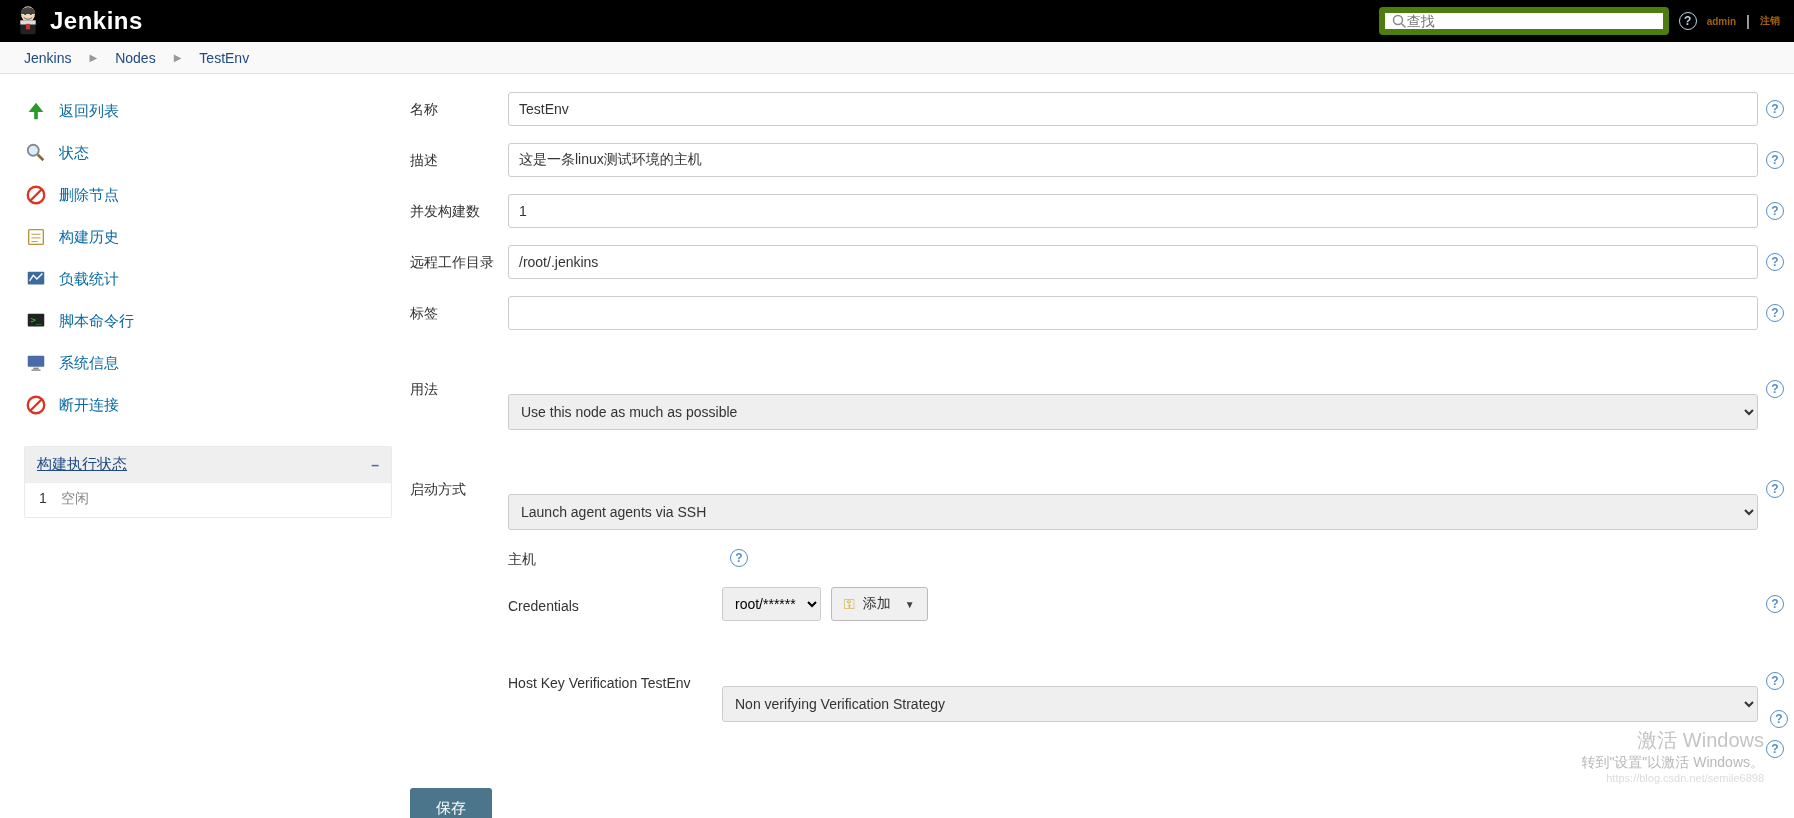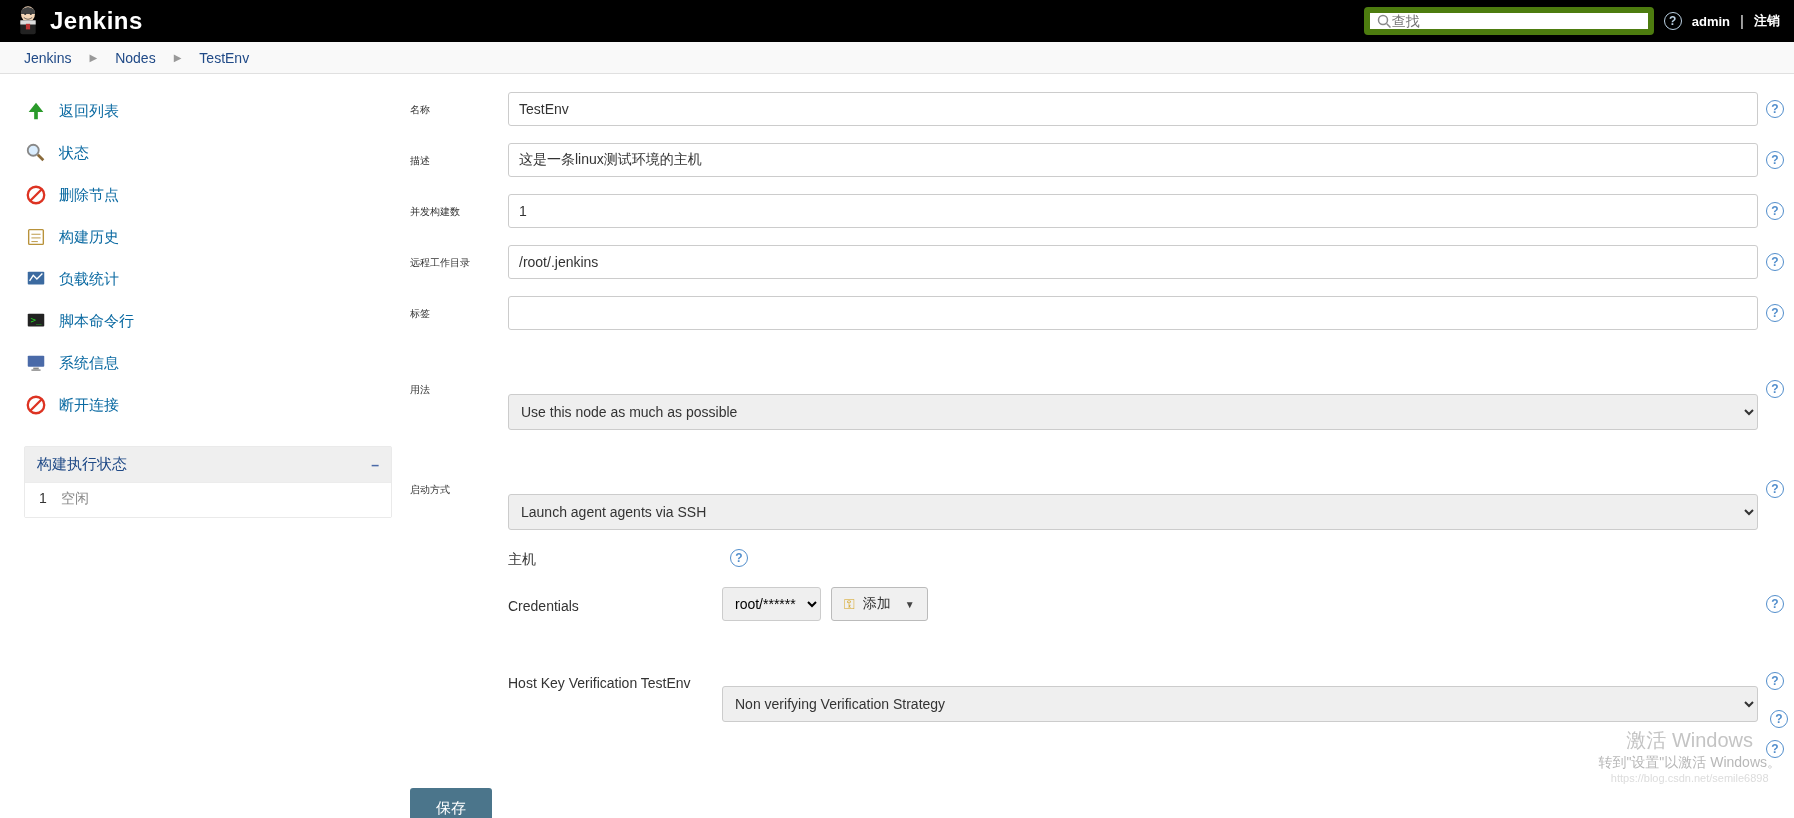--- a/index.html
+++ b/index.html
@@ -7,63 +7,63 @@
 a { text-decoration:none; }
 
 .header { background:#000; height:42px; display:flex; align-items:center; padding:0 14px; color:#fff; }
 .header .logo-area { display:flex; align-items:center; }
 .header .butler-icon { width:28px; height:34px; margin-right:8px; }
 .header .app-name { color:#fff; font-size:24px; font-weight:bold; letter-spacing:0.5px; }
 .header .right { margin-left:auto; display:flex; align-items:center; gap:10px; }
 .searchbox { background:#fff; border:6px solid #4d7c0f; border-radius:4px; height:28px; width:290px; display:flex; align-items:center; padding:0 7px; }
 .searchbox input { border:none; outline:none; font-size:14px; flex:1; color:#555; }
 .help-global { display:inline-flex; width:18px; height:18px; border:1.6px solid #bcd2e4; border-radius:50%; color:#bcd2e4; font-size:12px; font-weight:bold; align-items:center; justify-content:center; }
-.header a.user, .header a.logout { color:#ffffff; font-size:13px; font-weight:bold; }
+.header a.user, .header a.logout { color:#a16207; font-size:10px; font-weight:bold; }
 .header .divider { color:#aaa; font-weight:bold; }
 
 .breadcrumb { background:#f9f9f9; border-bottom:1px solid #e0e0e0; height:32px; display:flex; align-items:center; padding:0 24px; font-size:14px; gap:18px; }
 .breadcrumb a { color:#204A87; }
 .breadcrumb .crumb-sep { color:#999; font-size:10px; }
 
 .body { display:flex; }
 .sidebar { width:410px; padding:16px 8px 0 18px; flex-shrink:0; }
 .side-link { display:flex; align-items:center; padding:9px 6px; font-size:15px; color:#0B6AA2; gap:11px; cursor:pointer; }
 .side-link.active { color:#204A87; font-weight:bold; }
 .side-icon { width:24px; height:24px; display:inline-flex; align-items:center; justify-content:center; flex-shrink:0; }
 
 .exec-box { margin:20px 10px 0 6px; background:#F4F4F4; border:1px solid #EAEAEA; border-radius:2px; }
 .exec-head { display:flex; align-items:center; padding:8px 12px; border-bottom:1px solid #ECECEC; background:#EFEFEF; }
-.exec-title { color:#204A87; font-size:15px; font-weight:normal; }
+.exec-title { color:#204A87; font-size:15px; font-weight:normal; text-decoration:underline; }
 .exec-collapse { margin-left:auto; color:#4a6aa8; font-weight:bold; font-size:14px; cursor:pointer; }
 .exec-row { display:flex; font-size:14px; padding:7px 14px 9px 14px; background:#fff; }
 .exec-row .num { width:22px; color:#333; }
 .exec-row .state { color:#888; }
 
 .main { flex:1; padding:18px 10px 20px 0; }
 .form-row { display:flex; align-items:center; margin-bottom:17px; }
-.form-label { width:98px; color:#333; font-size:10px; padding-top:2px; flex-shrink:0;font-family:Liberation Serif, serif; }
+.form-label { width:98px; color:#333; font-size:14px; padding-top:2px; flex-shrink:0;font-family:Liberation Serif, serif; }
 .form-field { flex:1; display:flex; align-items:stretch; }
 .txt { border:1px solid #ccc; border-radius:3px; padding:8px 10px; font-size:14px; width:100%; background:#fff; color:#333; }
 select.txt { height:36px; padding:4px 8px; appearance:auto; background:#efefef;margin-top:47px; }
 input[type=number].txt { appearance:auto; }
 .help-icon { display:inline-flex; width:18px; height:18px; border:1.7px solid #528ecc; border-radius:50%; color:#528ecc; font-size:12px; font-weight:bold; align-items:center; justify-content:center; margin-left:8px; flex-shrink:0; cursor:pointer; align-self:center; }
 
 .ssh-sub { margin-left:98px; }
 .ssh-row { display:flex; align-items:center; margin-bottom:18px; }
 .ssh-label { width:214px; color:#333; font-size:14px; flex-shrink:0; padding-top:4px; }
 .ssh-field { flex:1; display:flex; align-items:center; }
 .cred-select { border:1px solid #ccc; border-radius:3px; padding:6px 8px; font-size:14px; background:#efefef; height:34px; }
 .add-btn { height:34px; display:inline-flex; align-items:center; gap:8px; padding:0 12px; margin-left:10px; background:#f0f0f0; border:1px solid #bbb; border-radius:3px; cursor:pointer; font-size:14px; }
 .add-btn .key-icon { color:#d4a017; }
 .add-btn .caret { font-size:10px; margin-left:6px; color:#444; }
 
 .save-wrap { padding:30px 0 0 0; }
 .save-btn { background:#4b758b; color:#fff; border:none; border-radius:3px; padding:11px 26px; font-size:15px; cursor:pointer; }
 
-.watermark { position:fixed; right:13px; bottom:34px; text-align:center; color:#b8b8b8; font-size:14px; pointer-events:none; }
+.watermark { position:fixed; right:30px; bottom:34px; text-align:right; color:#b8b8b8; font-size:14px; pointer-events:none; }
 .watermark .wm1 { font-size:20px; color:#c4c4c4; }
 .watermark .wm3 { font-size:11px; color:#dcdcdc; }
 .float-help { position:fixed; right:6px; bottom:90px; }
 </style>
 </head>
 <body>
 
 <div class="header">
   <div class="logo-area">
     <svg class="butler-icon" viewBox="0 0 40 48">

